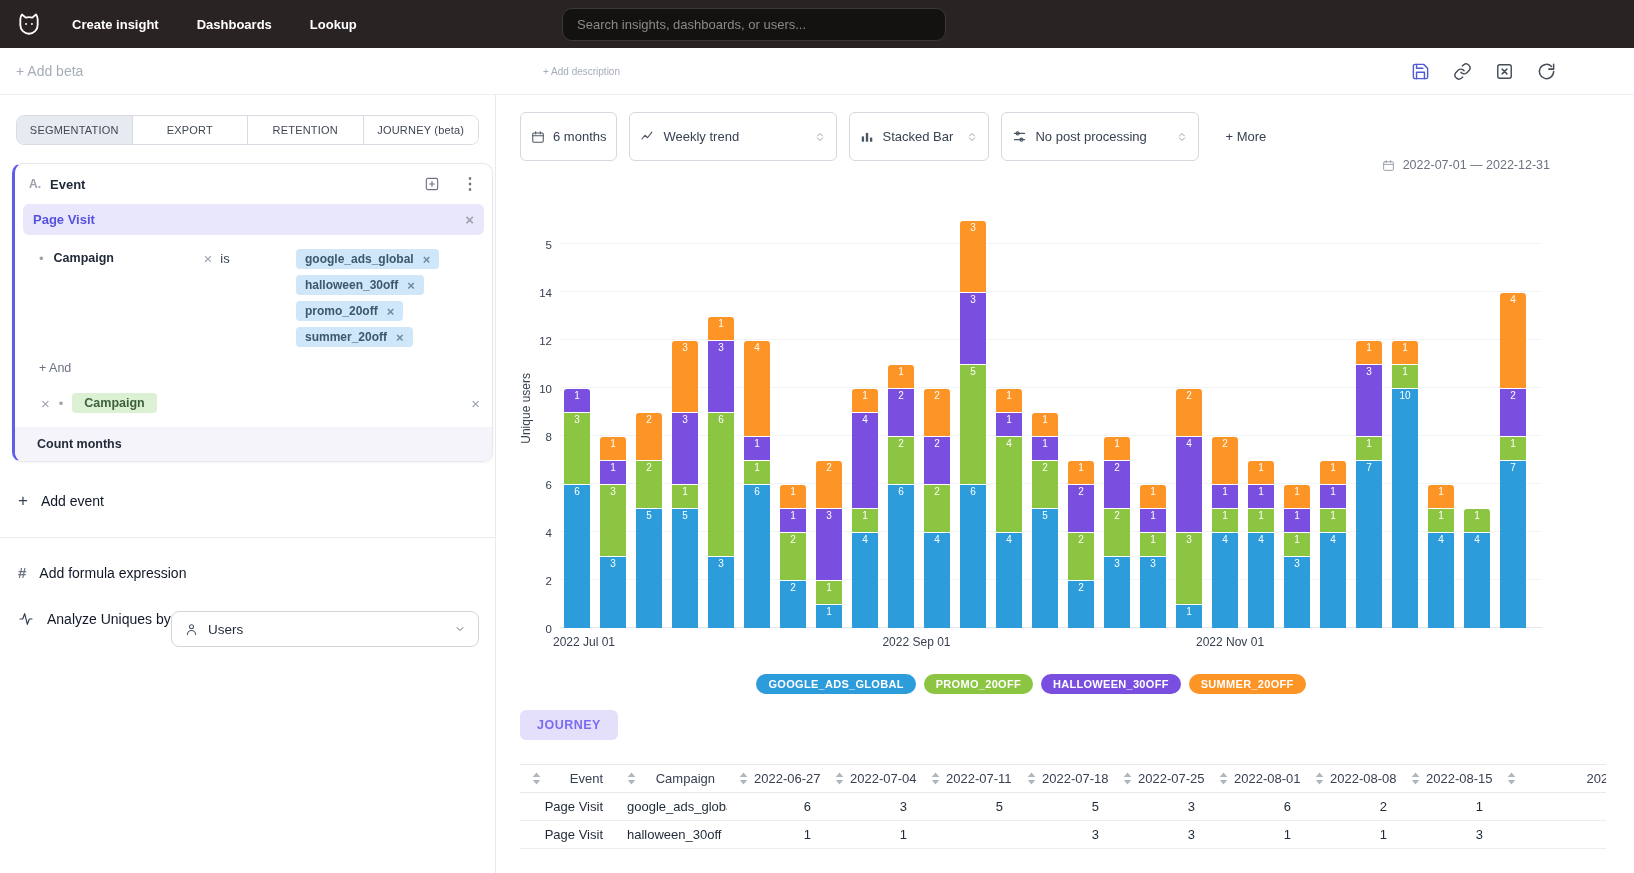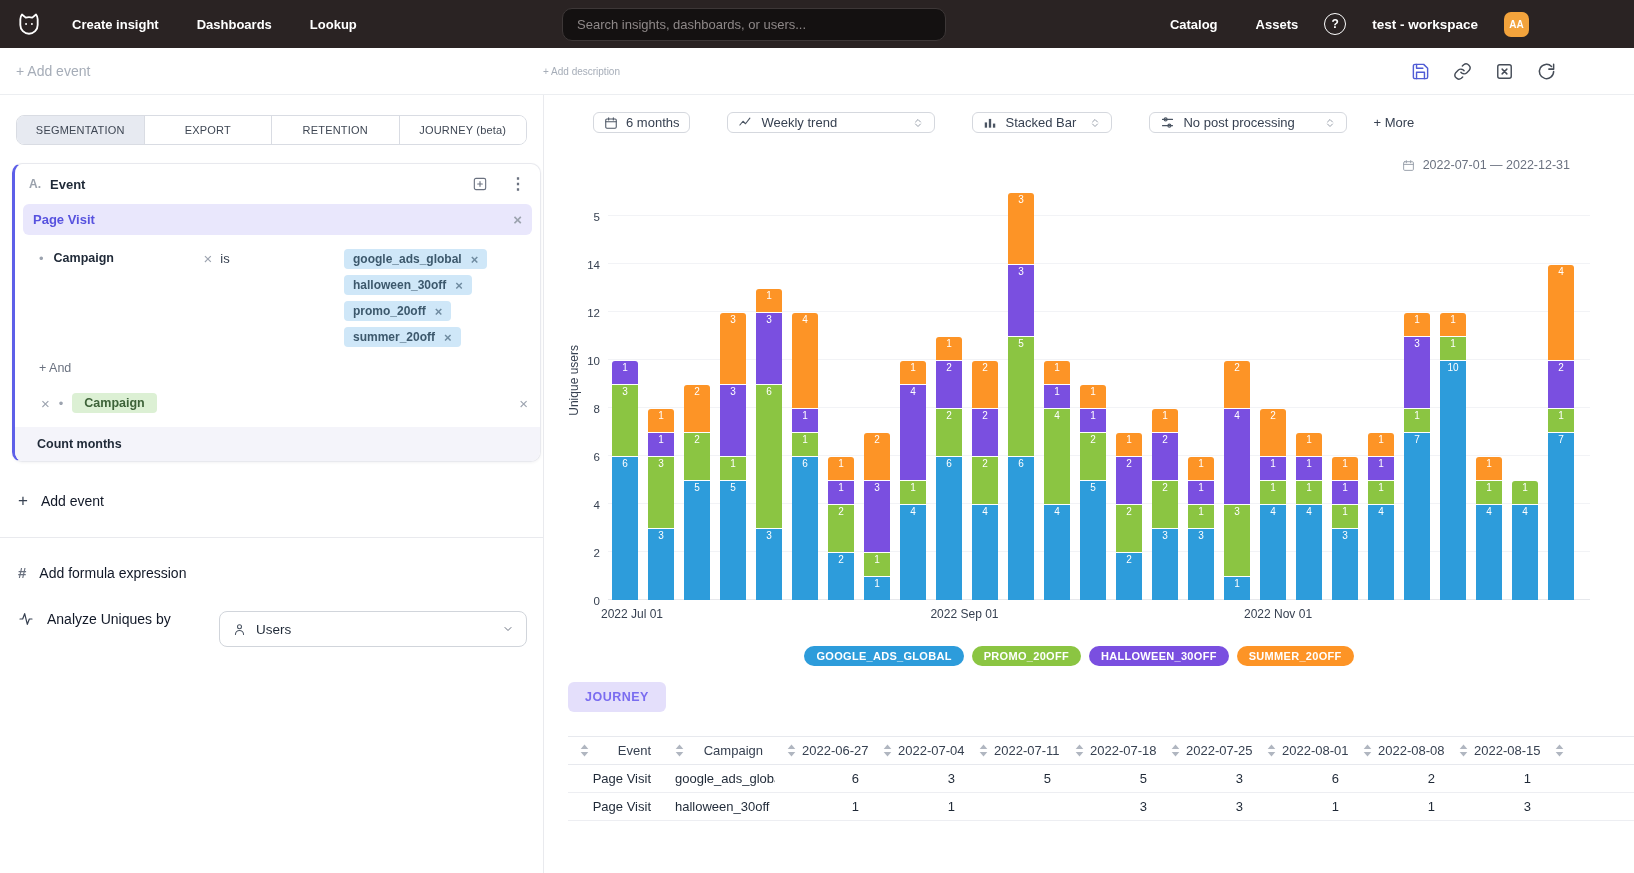--- a/index.html
+++ b/index.html
@@ -28,21 +28,21 @@
   .titlebar { height:47px; border-bottom:1px solid #eceef1; display:flex; align-items:center;
     position:relative; padding:0 78px 0 16px; }
   .add-title { color:#a6adb8; font-size:14px; cursor:pointer; }
   .add-desc { position:absolute; left:543px; color:#a6adb8; font-size:10px; cursor:pointer; }
   .title-actions { margin-left:auto; display:flex; gap:23px; align-items:center; }
   .ta-icon { width:19px; height:19px; color:#454c57; cursor:pointer; display:flex; }
   .ta-icon.save { color:#4f5bd5; }
 
   
   .content { display:flex; height:778px; }
-  .left-panel { width:544px; border-right:1px solid #e9eaee; padding-top:20px; flex:none; }
+  .left-panel { width:496px; border-right:1px solid #e9eaee; padding-top:20px; flex:none; }
   .main { flex:1; padding:17px 0 0 24px; position:relative; }
 
   
   .seg-tabs { display:flex; margin:0 16px; border:1px solid #d9dce3; border-radius:8px; overflow:hidden; }
   .seg-tab { flex:1; text-align:center; padding:8px 0; font-size:11px; letter-spacing:.2px;
     color:#3f4754; background:#fff; border-right:1px solid #d9dce3; cursor:pointer; white-space:nowrap; }
   .seg-tab:last-child { border-right:none; }
   .seg-tab.active { background:#e7eaf1; }
 
   .event-card { margin:18px 2px 0 12px; border:1px solid #e8e9ee; border-left:3px solid #5d5fe8;
@@ -89,23 +89,23 @@
   .analyze-row { display:flex; align-items:flex-start; margin:30px 16px 0 18px; }
   .analyze-icon { display:flex; color:#374151; margin-right:13px; }
   .analyze-label { font-size:14px; color:#111827; }
   .users-select { margin-left:auto; width:308px; height:36px; border:1px solid #d1d5db; border-radius:8px;
     display:flex; align-items:center; padding:0 12px; gap:9px; font-size:13.5px; color:#1f2937;
     cursor:pointer; background:#fff; }
   .users-caret { margin-left:auto; color:#6b7280; display:flex; }
 
   
   .toolbar { display:flex; align-items:center; gap:12px; }
-  .tb-btn { height:21px; border:1px solid #d5d8de; border-radius:6px; background:#fff; display:flex;
+  .tb-btn { height:49px; border:1px solid #d5d8de; border-radius:6px; background:#fff; display:flex;
     align-items:center; gap:8px; padding:0 10px; font-size:13px; color:#374151; cursor:pointer;
-    font-family:inherit; white-space:nowrap;margin-left:25px; }
+    font-family:inherit; white-space:nowrap; }
   .tb-icon { display:flex; color:#4b5563; }
   .tb-caret { margin-left:auto; color:#9aa1ac; display:flex; }
   .w208 { width:208px; } .w140 { width:140px; } .w198 { width:198px; }
   .tb-more { display:flex; gap:8px; margin-left:14px; font-size:13px; color:#374151; cursor:pointer; }
 
   .range-row { position:absolute; top:63px; right:84px; display:flex; gap:8px; align-items:center;
     color:#6b7280; font-size:12.5px; }
   .range-row .tb-icon { color:#9aa1ac; }
 
   
@@ -155,33 +155,24 @@
     </svg>
   </div>
   <nav class="nav-links" id="nav-links">
       <span class="nav-link">Create insight</span>
       <span class="nav-link">Dashboards</span>
       <span class="nav-link">Lookup</span>
     </nav>
   <div class="nav-search">
     <input placeholder="Search insights, dashboards, or users..." style="">
   </div>
-  <div class="nav-right">
-    <nav class="nav-links" id="nav-right-links">
-        <span class="nav-link">Catalog</span>
-        <span class="nav-link">Assets</span>
-      </nav>
-    <div class="help-circle">?</div>
-    <div class="workspace">test - workspace</div>
-    <div class="avatar">AA</div>
-  </div>
 </header>
 
 <div class="titlebar">
-  <span class="add-title">+ Add event</span>
+  <span class="add-title">+ Add beta</span>
   <span class="add-desc">+ Add description</span>
   <div class="title-actions">
     <span class="ta-icon save">
       <svg width="19" height="19" viewBox="0 0 24 24" fill="none" stroke="currentColor" stroke-width="1.8" stroke-linecap="round" stroke-linejoin="round">
         <path d="M19 21H5a2 2 0 0 1-2-2V5a2 2 0 0 1 2-2h11l5 5v11a2 2 0 0 1-2 2z"></path>
           <path d="M17 21v-8H7v8M7 3v5h8"></path>
       </svg>
     </span>
     <span class="ta-icon">
       <svg width="19" height="19" viewBox="0 0 24 24" fill="none" stroke="currentColor" stroke-width="1.8" stroke-linecap="round" stroke-linejoin="round">

